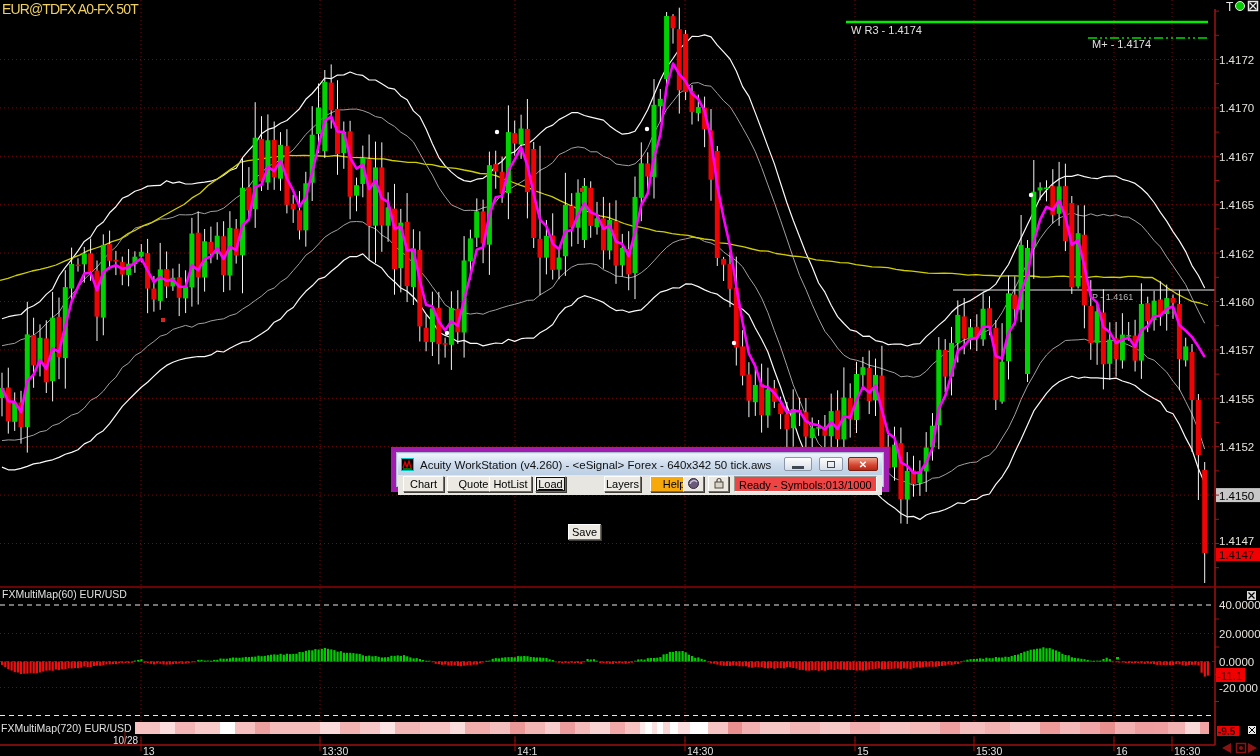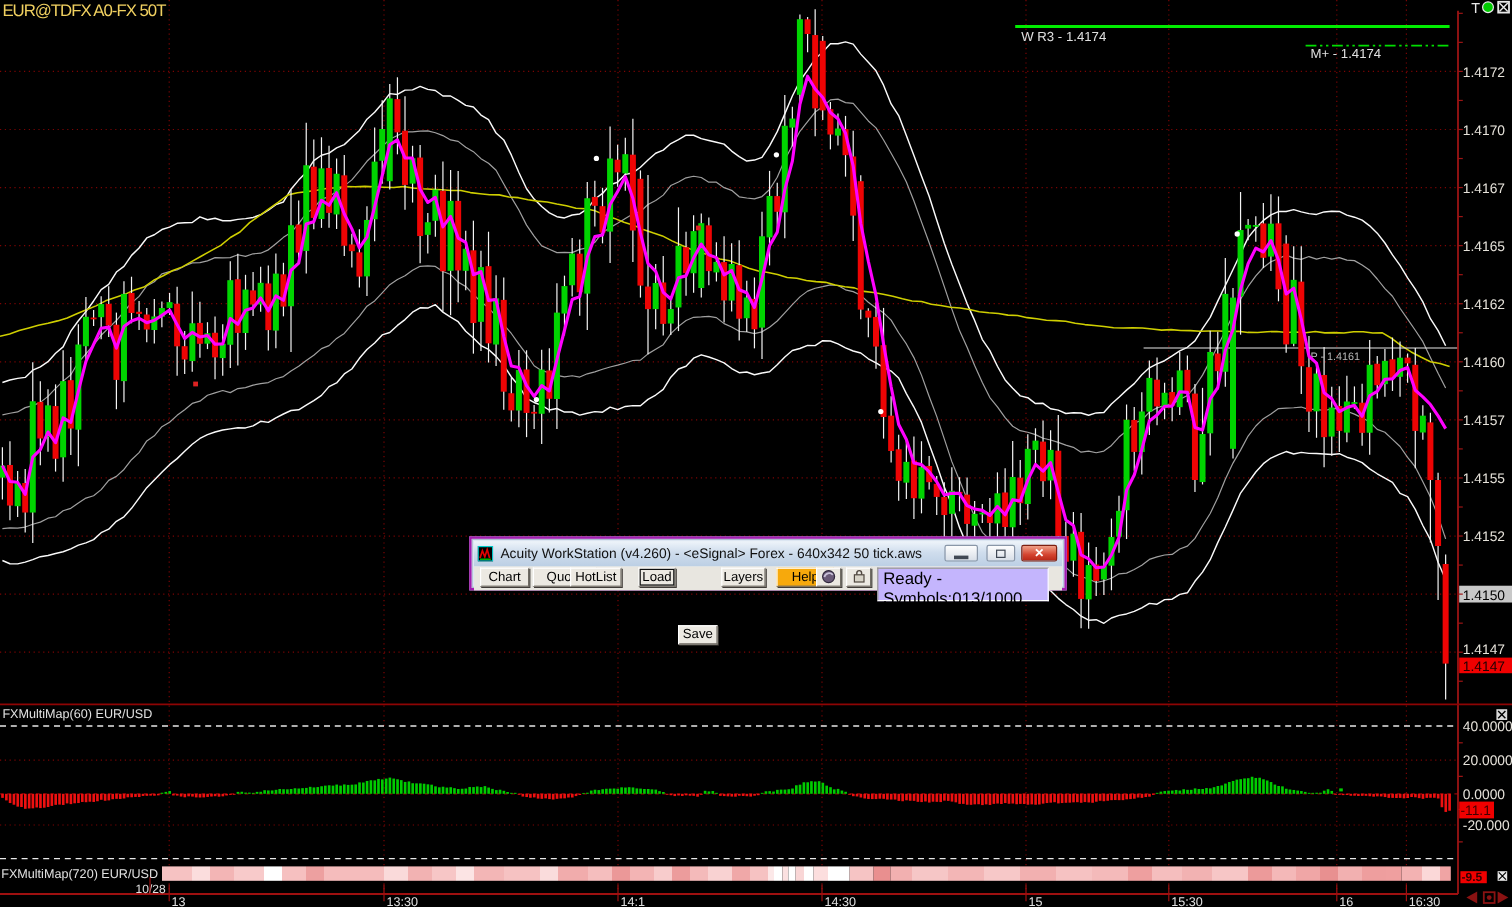--- a/index.html
+++ b/index.html
@@ -953,52 +953,52 @@
       <text x="1116" y="755" font-size="10.5" fill="#e0e0e0" font-family="Liberation Sans, sans-serif">16</text>
       <line x1="1172" y1="737" x2="1172" y2="751" stroke="#9e1010" stroke-width="1"></line>
       <text x="1174" y="755" font-size="10.5" fill="#e0e0e0" font-family="Liberation Sans, sans-serif">16:30</text>
       <line x1="125" y1="731" x2="125" y2="745" stroke="#9e1010" stroke-width="1"></line>
       <path d="M1222 748 l9 -5 v10 z" fill="#8a1212"></path>
       <rect x="1236.5" y="743.5" width="9" height="9" fill="none" stroke="#8a1212" stroke-width="1.5"></rect>
       <circle cx="1241" cy="748" r="2" fill="#8a1212"></circle>
       <path d="M1248 743 l9 5 l-9 5 z" fill="#8a1212"></path>
     </svg>
 
-<div id="dlg" style="position:absolute;left:391px;top:447px;width:498px;height:45px;background:#dce6f2;border:2px solid #a21caf;box-shadow:0 0 0 1px #aebdd0 inset;font-family:'Liberation Sans',sans-serif;">
+<div id="dlg" style="position:absolute;left:391px;top:447px;width:498px;height:45px;background:#dce6f2;border:5px solid #a21caf;box-shadow:0 0 0 1px #aebdd0 inset;font-family:'Liberation Sans',sans-serif;">
   <div style="position:absolute;left:2px;top:2px;right:2px;height:21px;background:linear-gradient(#eef4fa,#cfdded 45%,#bccfe4);display:flex;align-items:center;">
     <svg width="13" height="13" style="margin-left:3px;flex:none">
           <rect x="0" y="0" width="13" height="13" fill="#000"></rect>
           <rect x="0.5" y="0.5" width="12" height="12" fill="none" stroke="#00c8c8" stroke-width="1"></rect>
           <path d="M2 10 L4 4 L6 9 L8 3 L10 10" stroke="#e00000" stroke-width="1.4" fill="none"></path>
           <path d="M2 11 h9" stroke="#00b000" stroke-width="1.2"></path>
         </svg>
     <span style="margin-left:6px;font-size:11.5px;color:#101010;white-space:nowrap;">Acuity WorkStation (v4.260) -  &lt;eSignal&gt; Forex - 640x342 50 tick.aws</span>
     <span style="position:absolute;right:70px;top:3px;width:28px;height:14px;background:linear-gradient(#fdfdfd,#d9dfe8);border:1px solid #8a97a8;border-radius:2px;">
           <span style="display:block;margin:8px auto 0;width:12px;height:3px;background:#404854;"></span>
         </span>
     <span style="position:absolute;right:39px;top:3px;width:24px;height:14px;background:linear-gradient(#fdfdfd,#d9dfe8);border:1px solid #8a97a8;border-radius:2px;">
           <span style="display:block;margin:3px auto 0;width:8px;height:7px;border:1.5px solid #404854;"></span>
         </span>
     <span style="position:absolute;right:4px;top:3px;width:30px;height:14px;background:linear-gradient(#f0a088,#d44430 60%,#b82818);border:1px solid #7c2012;border-radius:2px;color:#fff;font-size:10px;font-weight:bold;text-align:center;line-height:13px;">✕</span>
   </div>
   <div style="position:absolute;left:2px;top:23px;right:2px;height:20px;background:#e8e6e0;">
     <span class="tb" style="left:5px;width:41px;">Chart</span>
     <span class="tb" style="left:49px;width:53px;">Quote</span>
-    <span class="tb" style="left:80px;width:43px;">HotList</span>
-    <span class="tb" style="left:137px;width:31px;outline:1px solid #101010;outline-offset:-2px;">Load</span>
+    <span class="tb" style="left:91px;width:43px;">HotList</span>
+    <span class="tb" style="left:137px;width:31px;outline:1px solid #101010;outline-offset:-2px;text-decoration:underline;">Load</span>
     <span class="tb" style="left:170px;width:33px;margin-top:48px;">Save</span>
     <span class="tb" style="left:206px;width:37px;">Layers</span>
     <span class="tb" style="left:252px;width:48px;background:#f7a90c;">Help</span>
     <span class="tb" style="left:285px;width:21px;"><svg width="13" height="13">
             <circle cx="6.5" cy="6.5" r="5" fill="#6a5a78" stroke="#30283c"></circle>
             <path d="M3 7 a4 4 0 0 1 7 -2" stroke="#c8c0d8" stroke-width="1.5" fill="none"></path>
           </svg></span>
     <span class="tb" style="left:310px;width:21px;"><svg width="12" height="13">
             <rect x="2" y="5" width="8" height="6" fill="#d8d4c8" stroke="#504840"></rect>
             <path d="M4 5 v-1.5 a2 2 0 0 1 4 0 V5" stroke="#504840" fill="none" stroke-width="1.2"></path>
           </svg></span>
-    <span style="position:absolute;left:336px;top:1px;width:143px;height:28px;background:#c4b5fd;border:1px solid #9a9a92;border-right-color:#fff;border-bottom-color:#fff;font-size:14px;color:#000;padding-left:4px;line-height:16px;">Ready - Symbols:013/1000</span>
+    <span style="position:absolute;left:336px;top:1px;width:143px;height:16px;background:#ef4444;border:1px solid #9a9a92;border-right-color:#fff;border-bottom-color:#fff;font-size:11px;color:#000;padding-left:4px;line-height:16px;">Ready - Symbols:013/1000</span>
   </div>
 </div>
 <style>
 .tb{position:absolute;top:1px;height:16px;background:#ece9e2;border:1px solid;border-color:#ffffff #706c64 #706c64 #ffffff;box-shadow:1px 1px 0 #403c38;font-size:11px;color:#000;text-align:center;line-height:15px;}
 </style>
 
 </div>
 </body></html>

